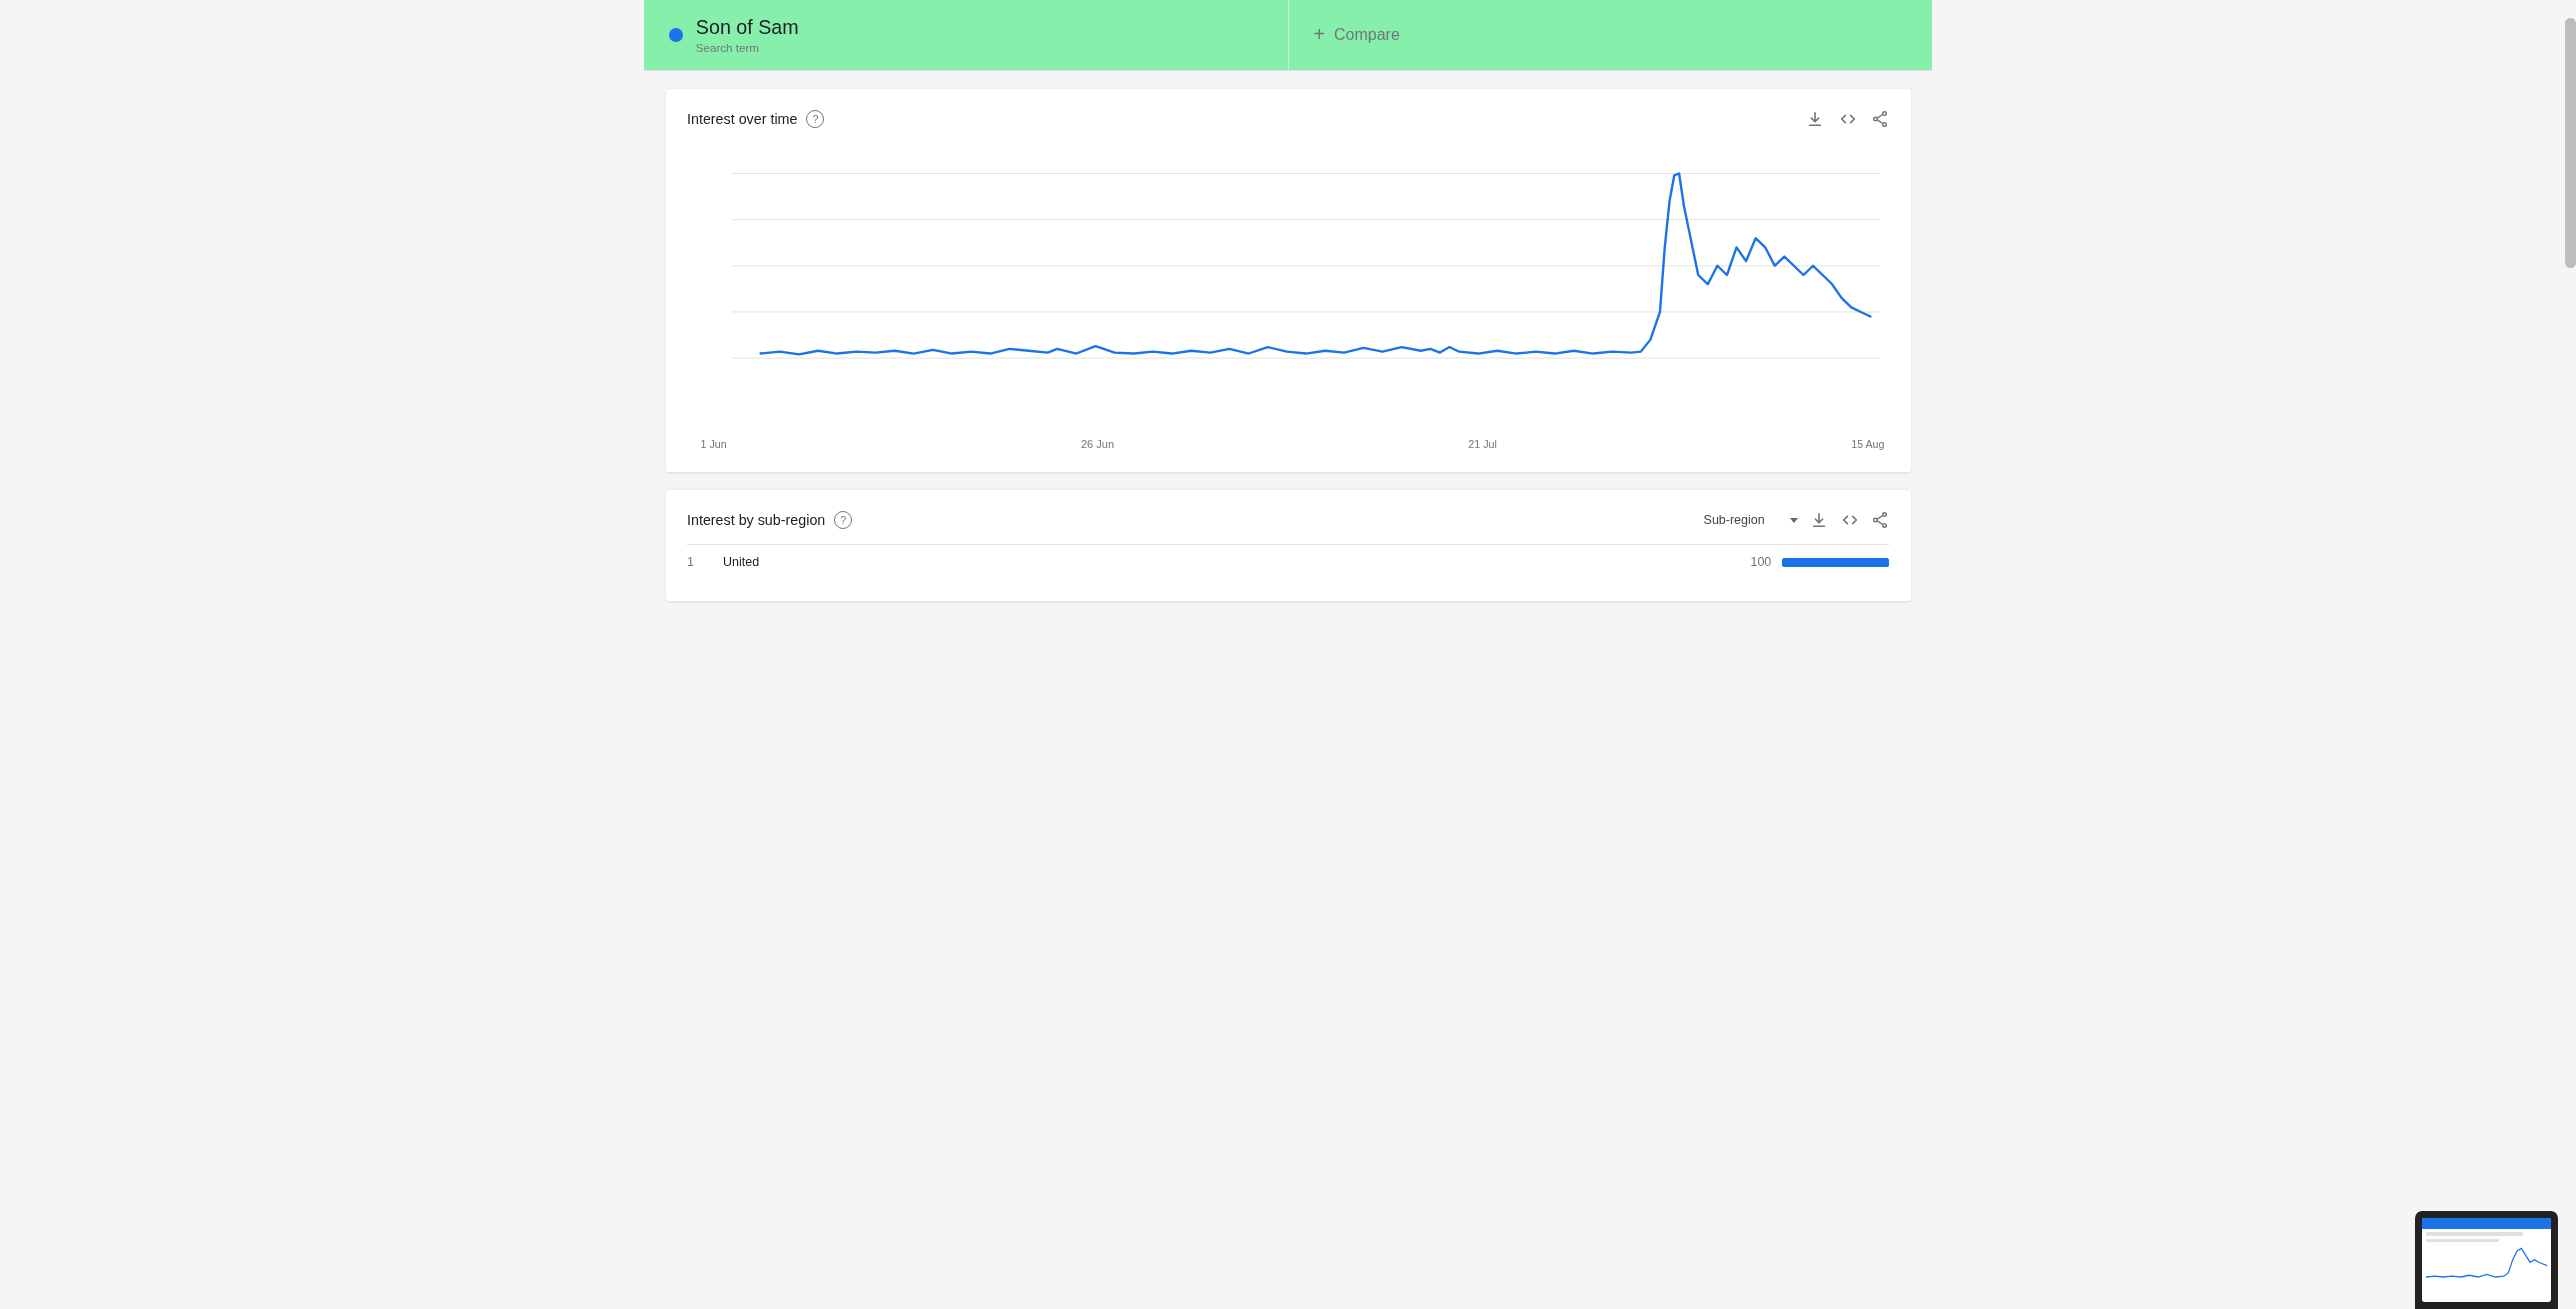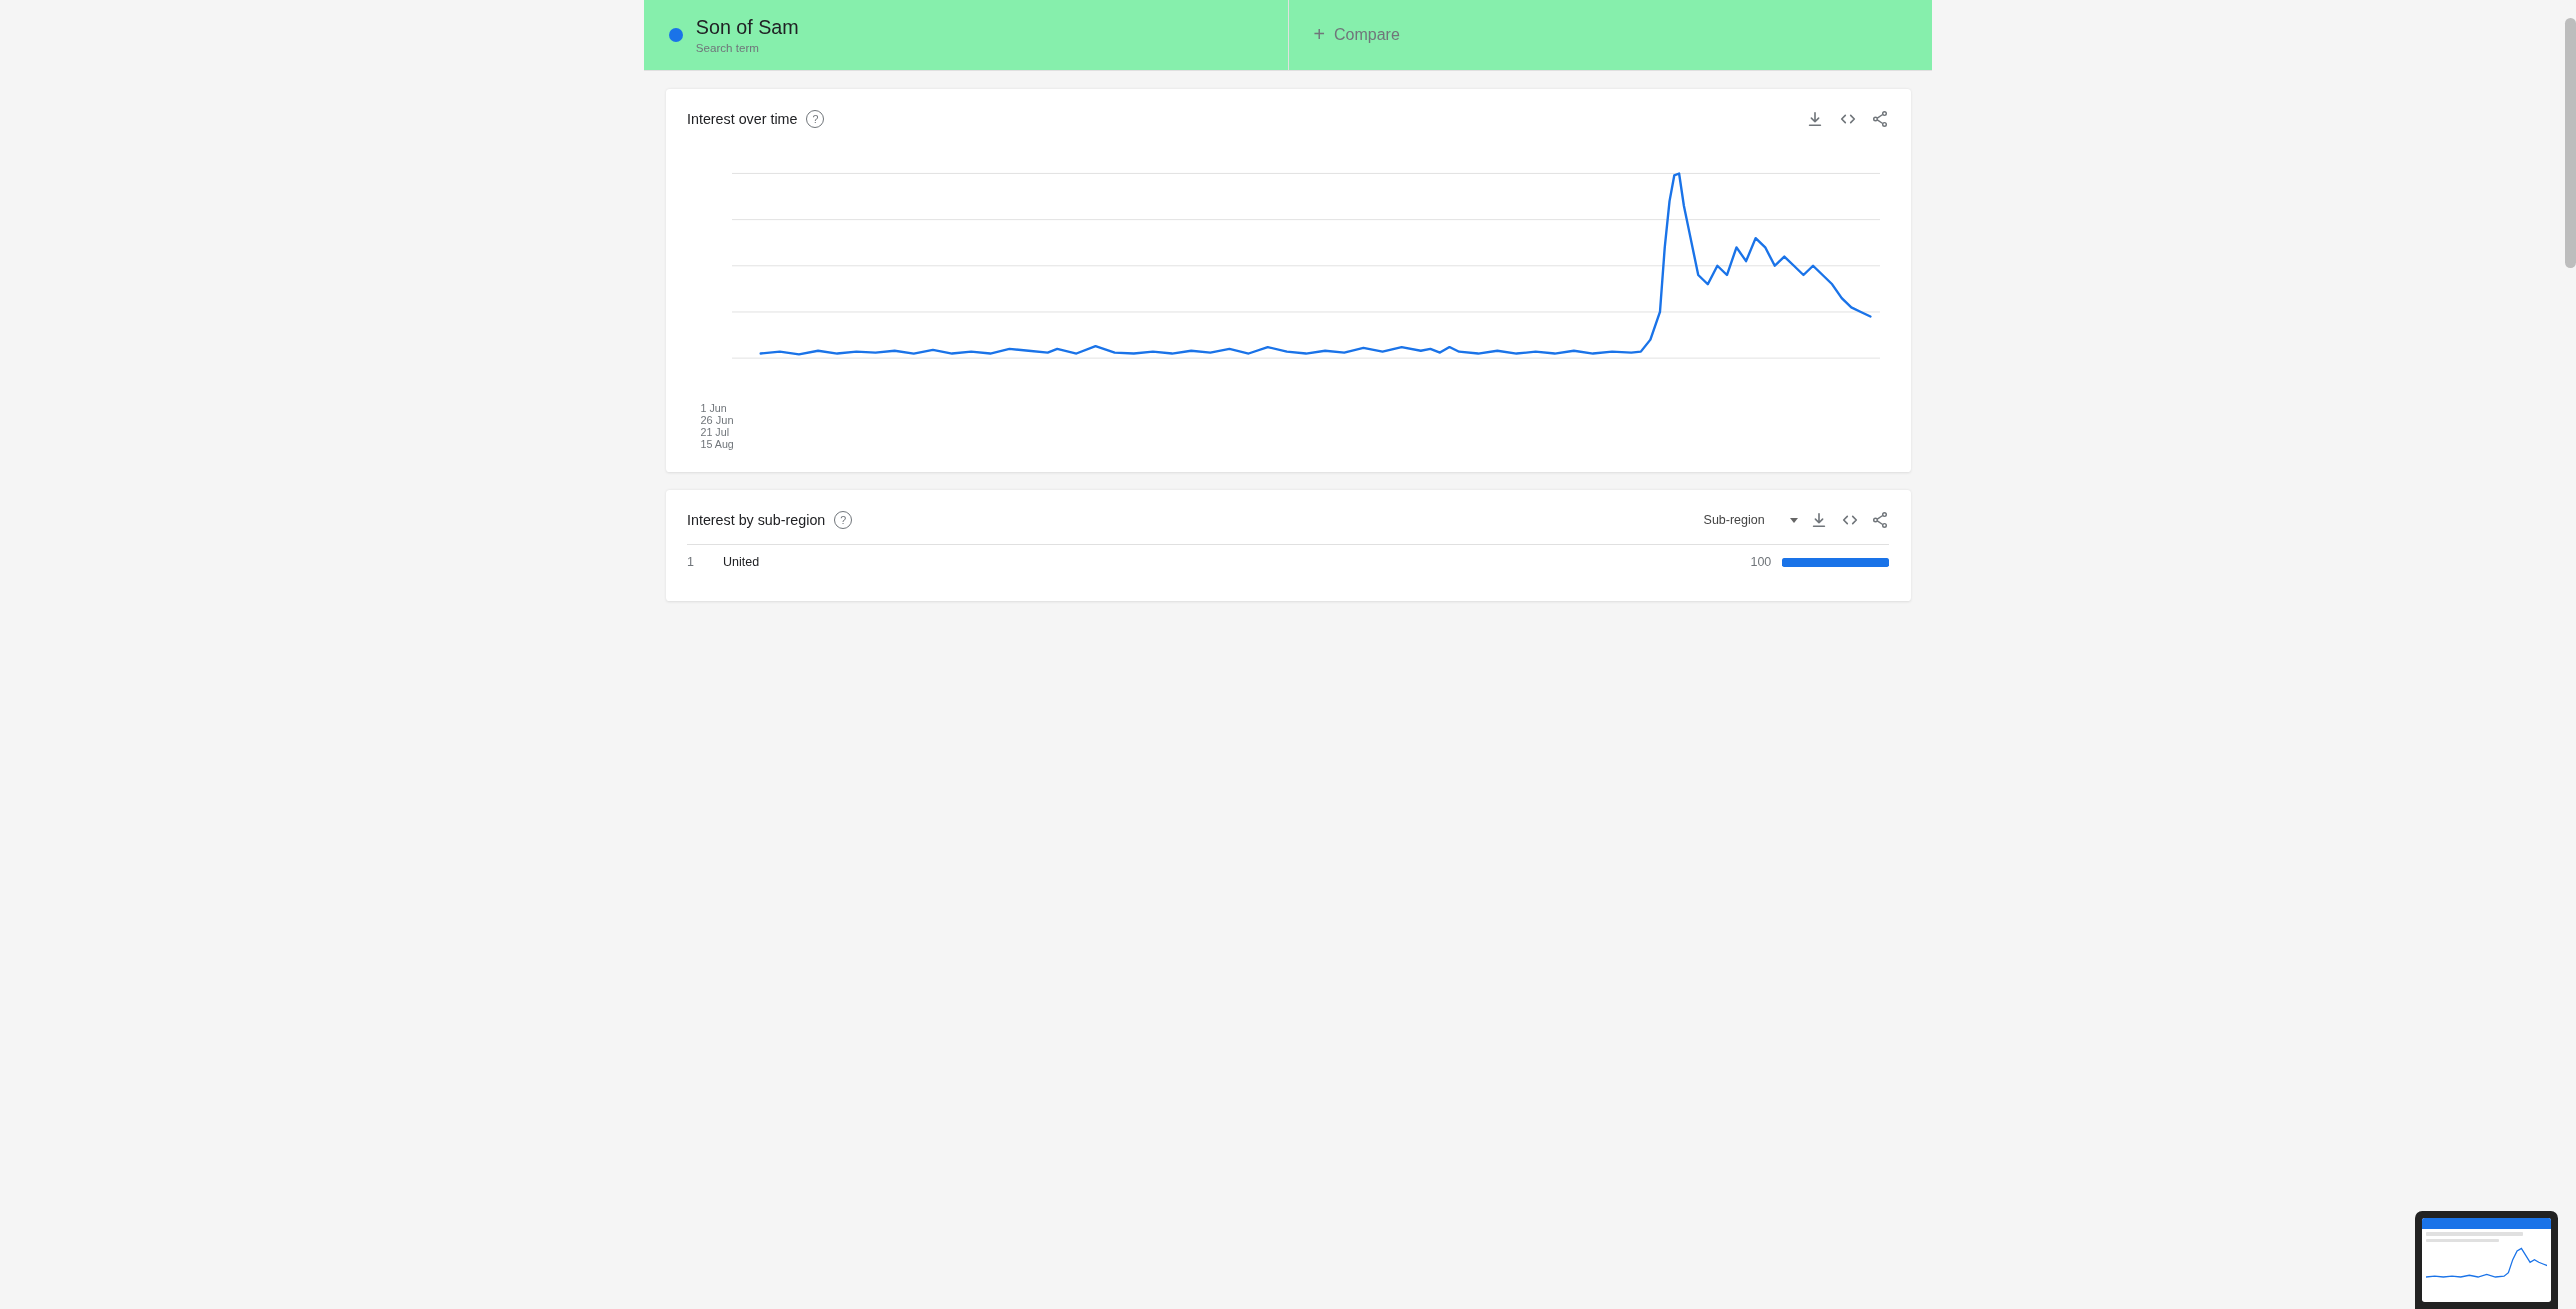--- a/index.html
+++ b/index.html
@@ -451,21 +451,21 @@
               1140,130
               1150,140
               1160,155
               1170,165
               1180,170
               1190,175
             "></polyline>
         </svg>
 
         
-        <div style="position:absolute; bottom:0; left:9px; right:0; display:flex; justify-content:space-between; padding: 0 4.5px; flex-direction: column;">
+        <div style="position:absolute; bottom:0; left:9px; right:0; display:flex; justify-content:space-between; padding: 0 4.5px;">
           <span class="x-label" style="font-size:10.7px;color:#70757a;">1 Jun</span>
           <span class="x-label" style="font-size:11px;color:#70757a;">26 Jun</span>
           <span class="x-label" style="font-size:10.7px;color:#70757a;">21 Jul</span>
           <span class="x-label" style="font-size:10.7px;color:#70757a;">15 Aug</span>
         </div>
       </div>
     </div>
 
     <div class="card">
       <div class="sub-region-header">

